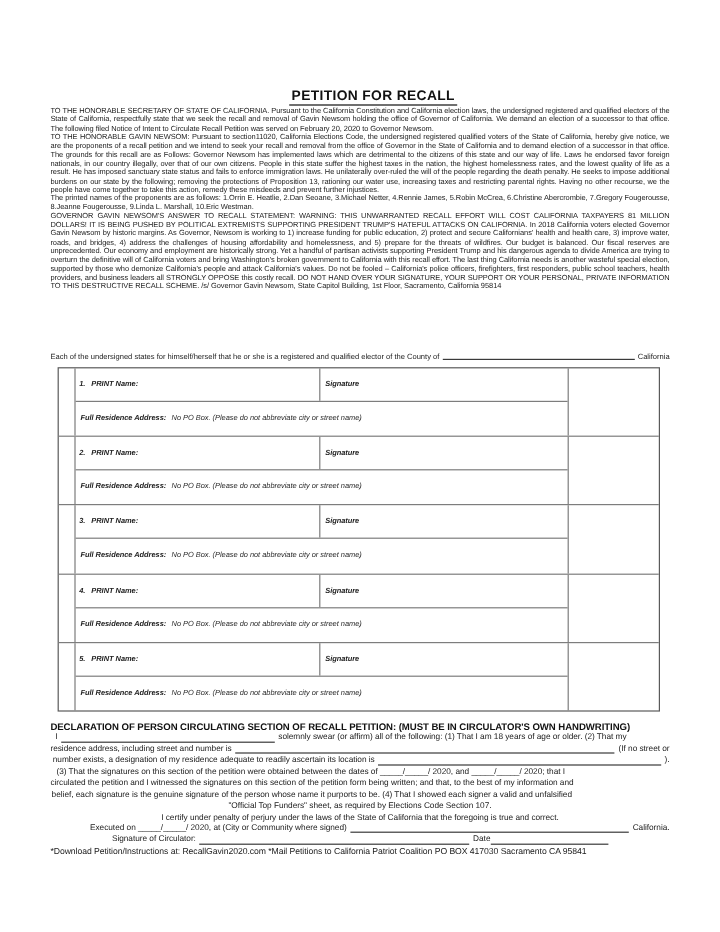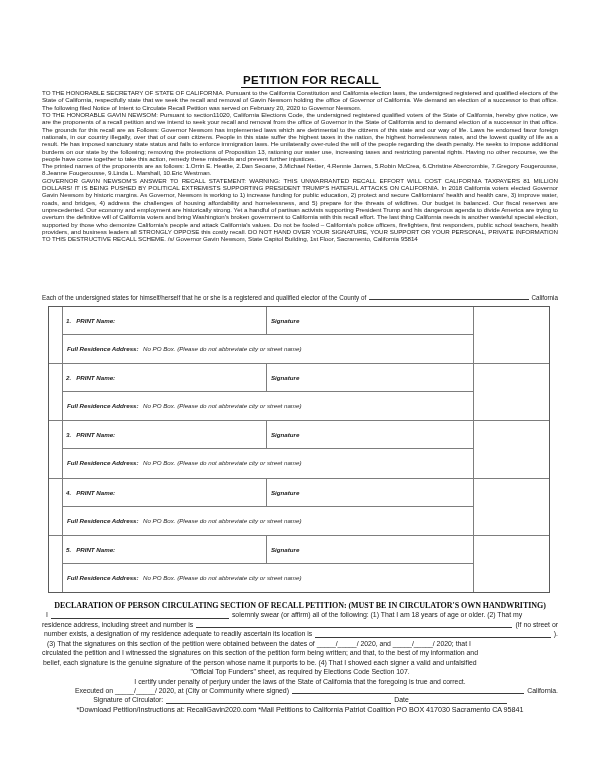--- a/index.html
+++ b/index.html
@@ -54,31 +54,31 @@
   
   .decl{
     position:absolute;top:601px;left:42px;width:516px;
     font-size:6.9px;line-height:9.45px;color:#1a1a1a;letter-spacing:-0.02px;
   }
   .dl{white-space:nowrap;height:9.45px;}
   .dl.flexline{display:flex;align-items:flex-end;}
   .dl.flexline .bl{margin-bottom:1px;}
   .dl .grow{flex:1;}
   .center{text-align:center;}
-  .dhead{font-size:8px;font-weight:bold;text-align:center;white-space:nowrap;color:#111;height:9.45px;letter-spacing:-0.05px;font-family:Liberation Serif, serif;}
+  .dhead{font-size:8px;font-weight:bold;white-space:nowrap;color:#111;height:9.45px;letter-spacing:-0.05px;}
   .ind4{padding-left:4px;}
   .ind2{padding-left:2px;}
   .ind5{padding-left:5px;}
   .ind1{padding-left:1px;}
   .ind33{padding-left:33px;}
   .w178{width:178px;}
   .w225{width:225px;}
   .w98{width:98px;}
   .gap{margin-left:3px;margin-right:3px;}
-  .footer-line{font-size:7.2px;text-align:center;white-space:nowrap;letter-spacing:-0.04px;}
+  .footer-line{font-size:7.2px;text-align:left;white-space:nowrap;letter-spacing:-0.04px;}
   .ctr-row{display:flex;justify-content:center;align-items:flex-end;}
 </style>
 </head>
 <body>
 
 <div class="page">
 
   <div class="title-wrap">
     <span class="title">PETITION FOR RECALL</span>
   </div>

